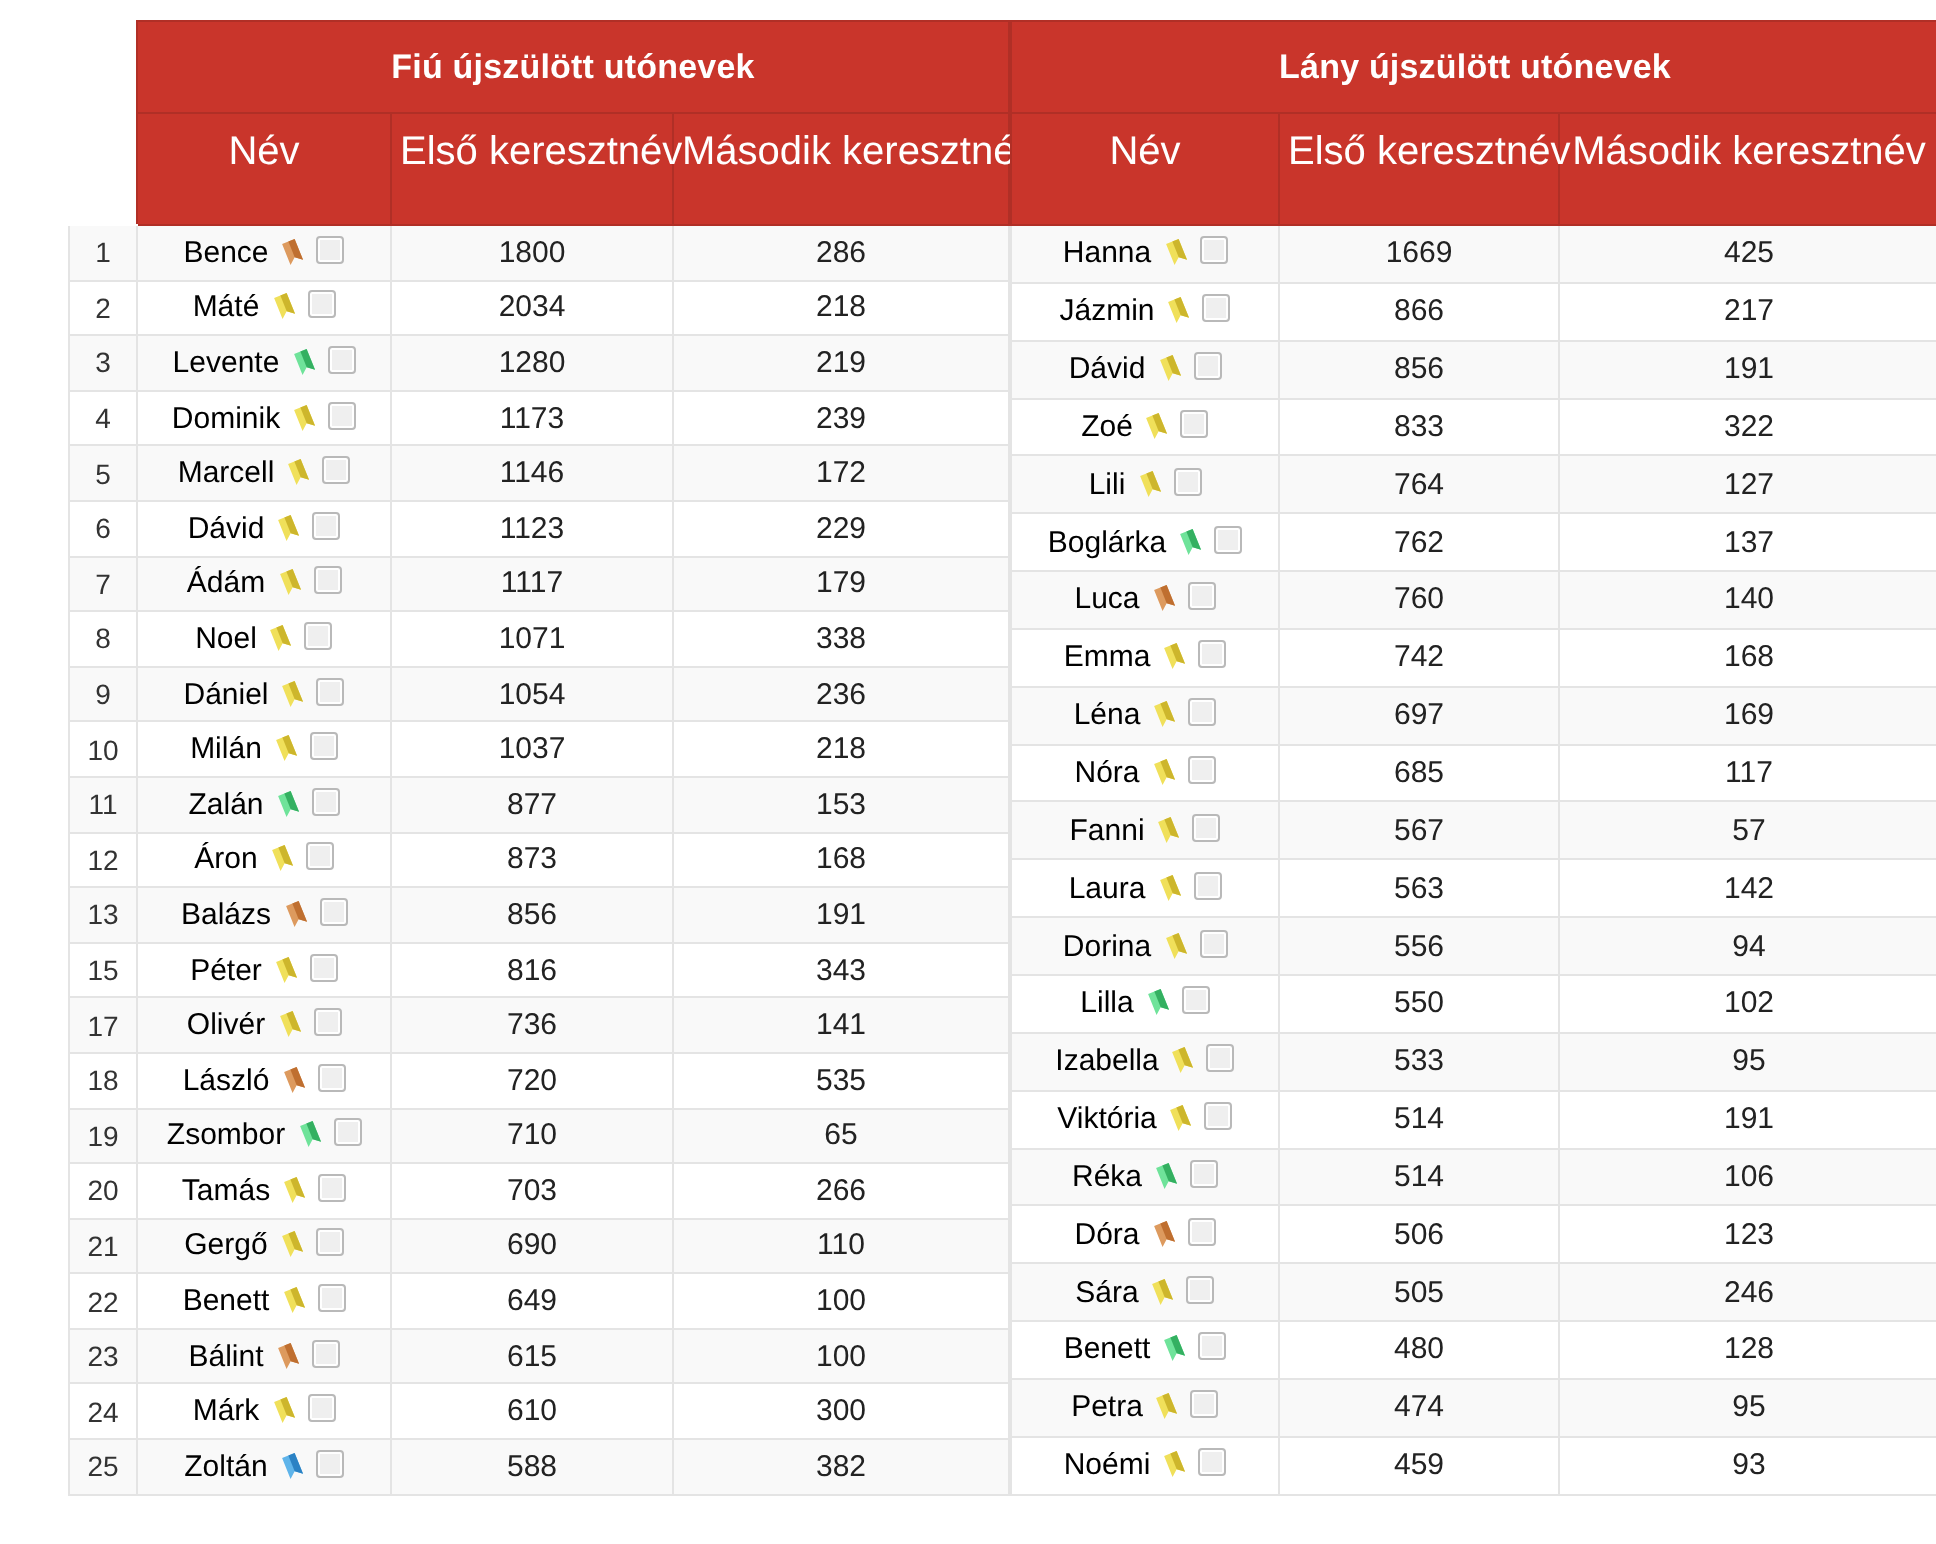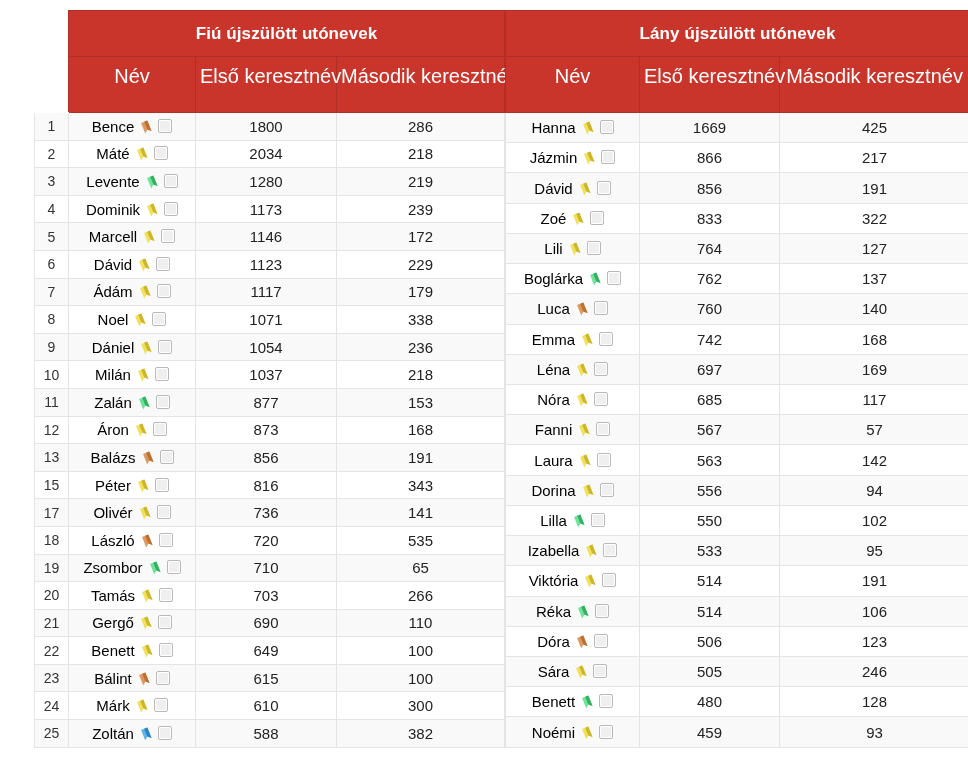--- a/index.html
+++ b/index.html
@@ -607,20 +607,30 @@
             <td class="namecell"><a class="name-link" href="#">Benett</a><span class="bookmark"><svg viewBox="0 0 16 16" width="15" height="15">
                   <g transform="rotate(-22 8 8)">
                     <path d="M4.4 1.4 L11.6 1.4 L11.6 13.4 L8.0 10.4 L4.4 13.4 Z" fill="#6fe39a"></path>
                     <path d="M8.0 1.4 L11.6 1.4 L11.6 13.4 L8.0 10.4 Z" fill="#34b061"></path>
                   </g>
                 </svg></span><span class="chk"></span></td>
             <td class="num">480</td>
             <td class="num">128</td>
           </tr>
           <tr>
+            <td class="namecell"><a class="name-link" href="#">Petra</a><span class="bookmark"><svg viewBox="0 0 16 16" width="15" height="15">
+                  <g transform="rotate(-22 8 8)">
+                    <path d="M4.4 1.4 L11.6 1.4 L11.6 13.4 L8.0 10.4 L4.4 13.4 Z" fill="#f0e05a"></path>
+                    <path d="M8.0 1.4 L11.6 1.4 L11.6 13.4 L8.0 10.4 Z" fill="#cdb62c"></path>
+                  </g>
+                </svg></span><span class="chk"></span></td>
+            <td class="num">474</td>
+            <td class="num">95</td>
+          </tr>
+          <tr>
             <td class="namecell"><a class="name-link" href="#">Noémi</a><span class="bookmark"><svg viewBox="0 0 16 16" width="15" height="15">
                   <g transform="rotate(-22 8 8)">
                     <path d="M4.4 1.4 L11.6 1.4 L11.6 13.4 L8.0 10.4 L4.4 13.4 Z" fill="#f0e05a"></path>
                     <path d="M8.0 1.4 L11.6 1.4 L11.6 13.4 L8.0 10.4 Z" fill="#cdb62c"></path>
                   </g>
                 </svg></span><span class="chk"></span></td>
             <td class="num">459</td>
             <td class="num">93</td>
           </tr>
         </tbody>

